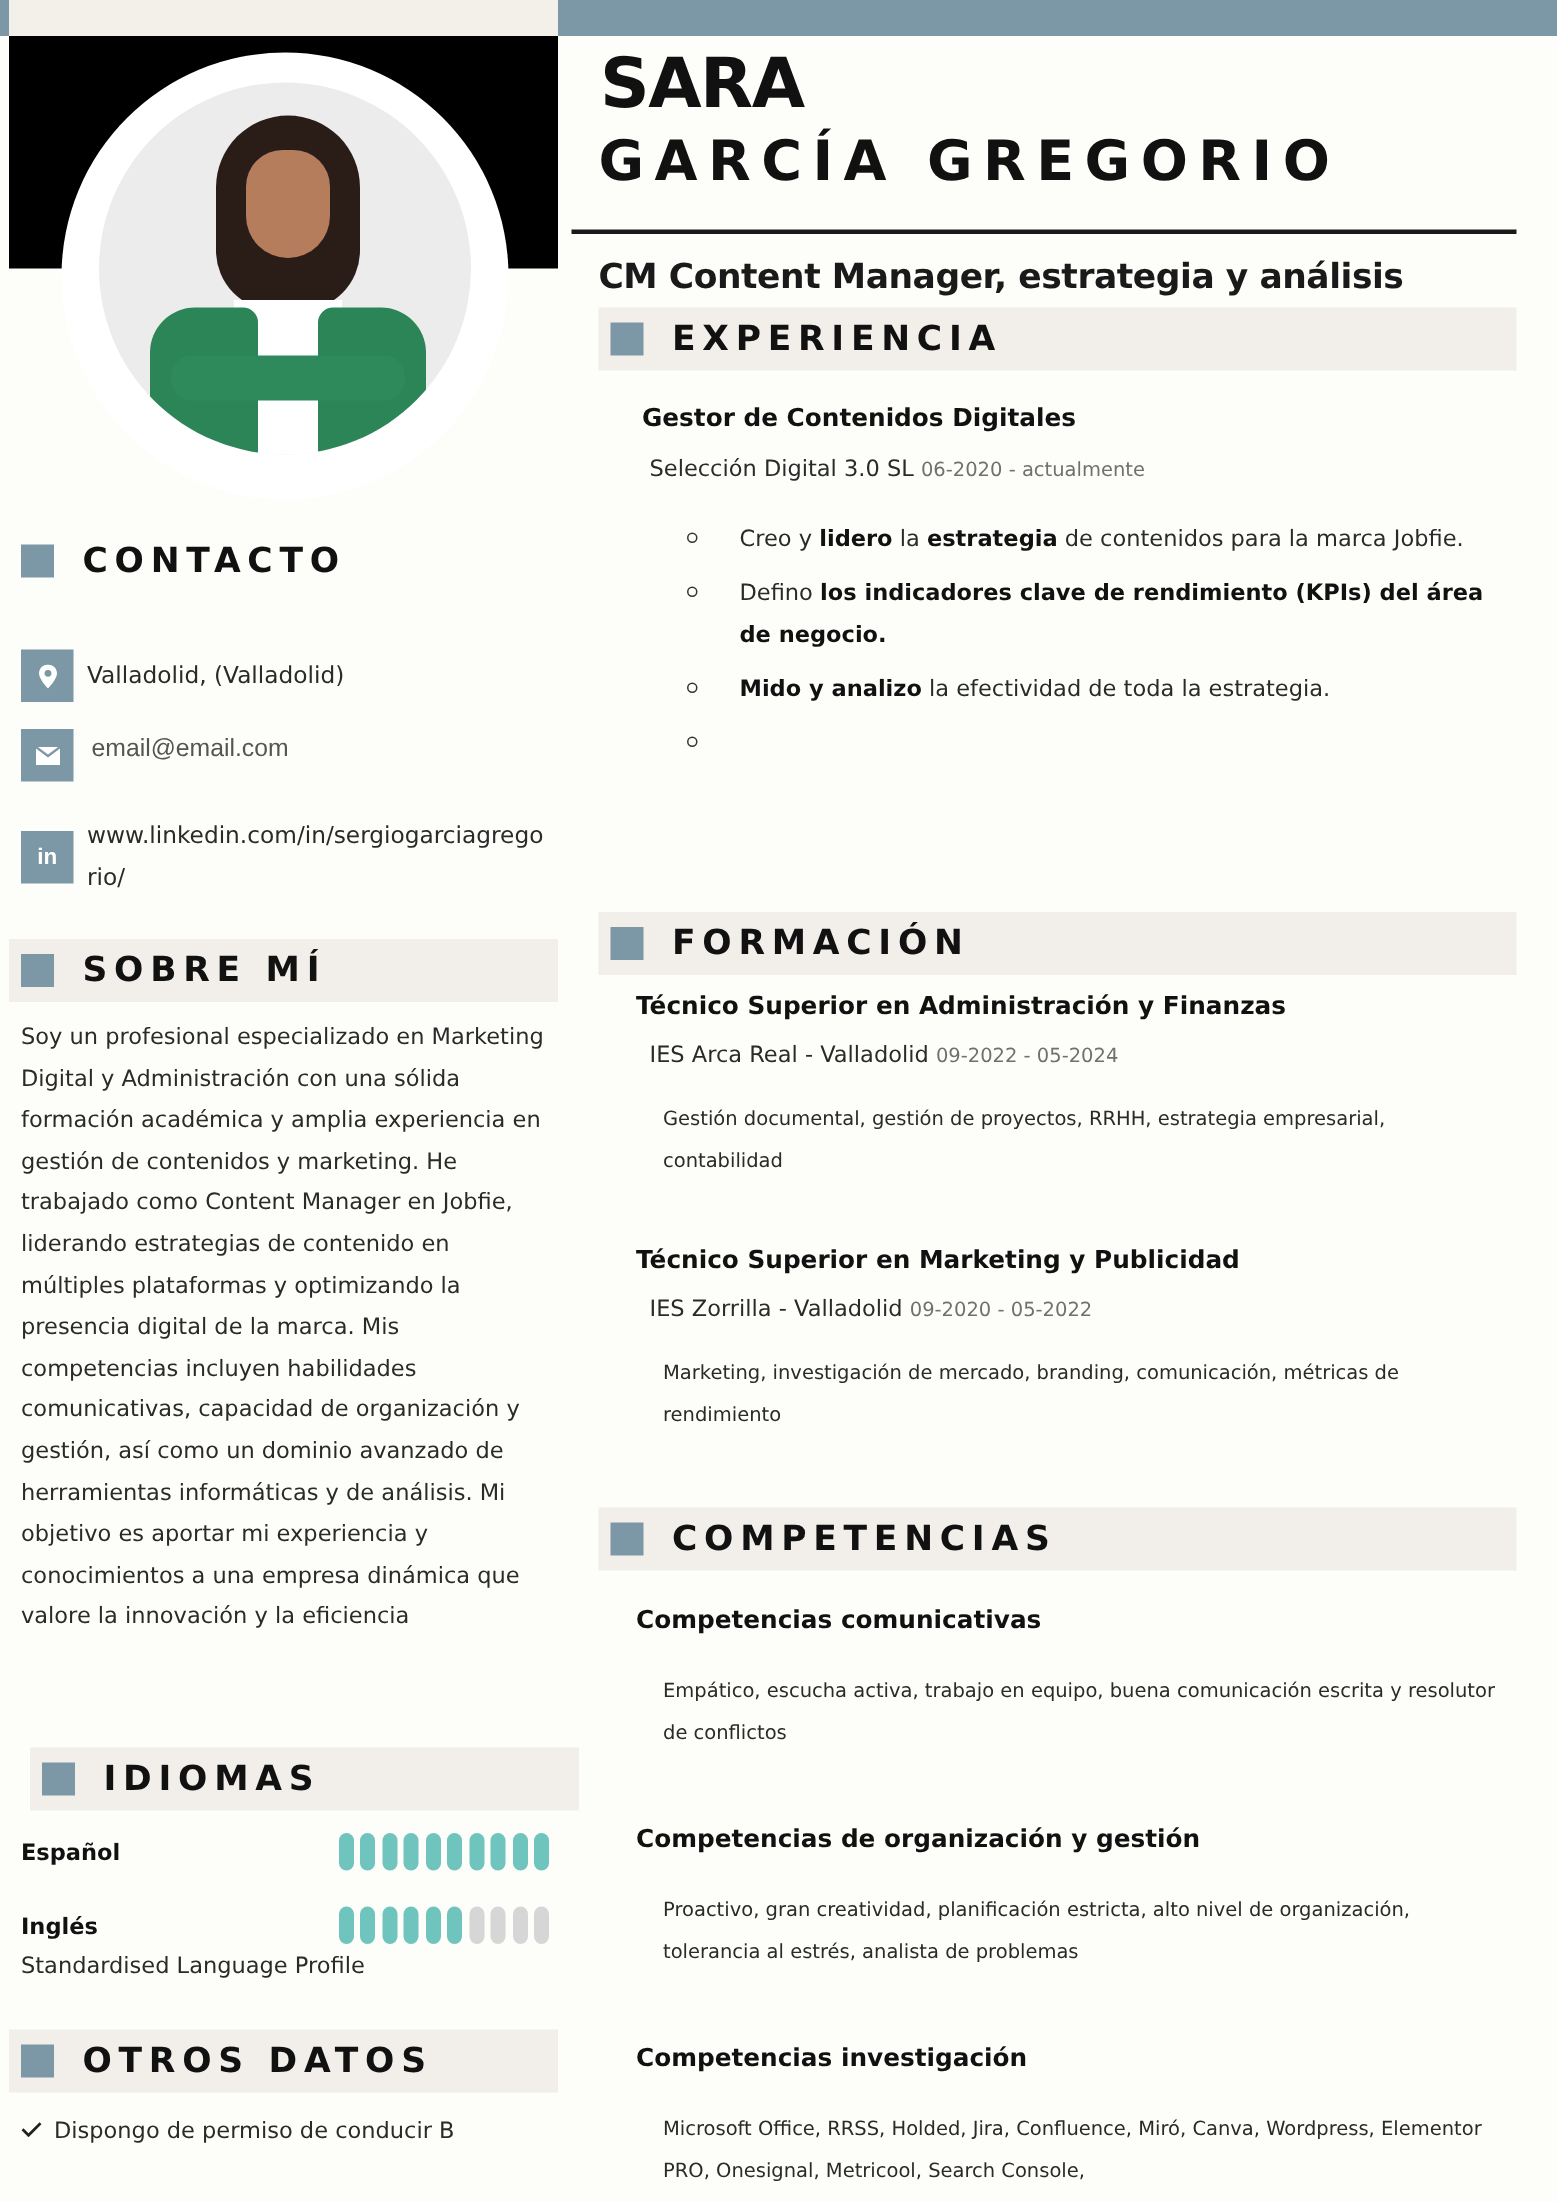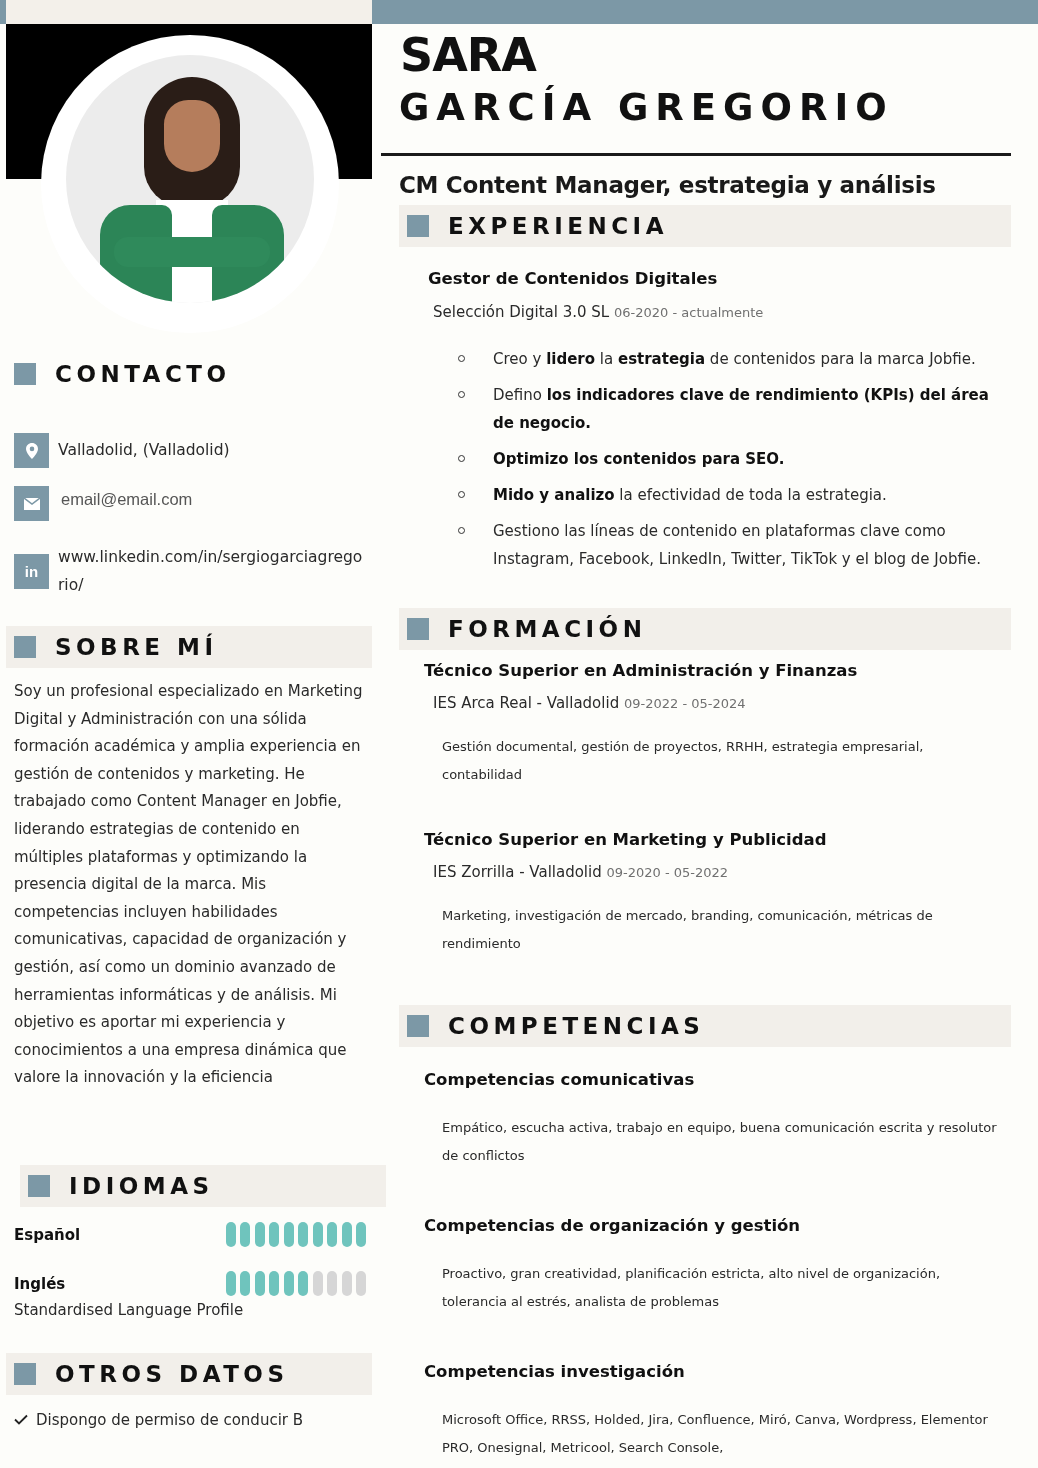--- a/index.html
+++ b/index.html
@@ -206,23 +206,22 @@
   <span class="lbl">EXPERIENCIA</span>
 </div>
 <div class="exp-title">Gestor de Contenidos Digitales</div>
 <div class="meta" style="left:433px; top:303px;">
   <span>Selección Digital 3.0 SL</span>
   <span class="dates"><span>06-2020</span> - <span>actualmente</span></span>
 </div>
 <ul class="bullets">
     <li><span class="dot"></span><span>Creo y </span><b>lidero</b><span> la </span><b>estrategia</b><span> de contenidos para la marca Jobfie.</span></li>
     <li><span class="dot"></span><span>Defino </span><b>los indicadores clave de rendimiento (KPIs) del área de negocio.</b></li>
-    <li><span class="dot"></span><b>Optimizo los contenidos para SEO.</b></li>
     <li><span class="dot"></span><b>Mido y analizo</b><span> la efectividad de toda la estrategia.</span></li>
-    <li><span class="dot"></span><span>Gestiono las líneas de contenido en plataformas clave como Instagram, Facebook, LinkedIn, Twitter, TikTok y el blog de Jobfie.</span></li>
+    <li><span class="dot"></span></li>
   </ul>
 
 <div class="sec" style="left:399px; top:608px; width:612px;">
   <span class="sq"></span>
   <span class="lbl">FORMACIÓN</span>
 </div>
 
 <div class="edu-title" style="top:661px;">Técnico Superior en Administración y Finanzas</div>
 <div class="meta" style="left:433px; top:694px;">
   <span>IES Arca Real - Valladolid</span>

